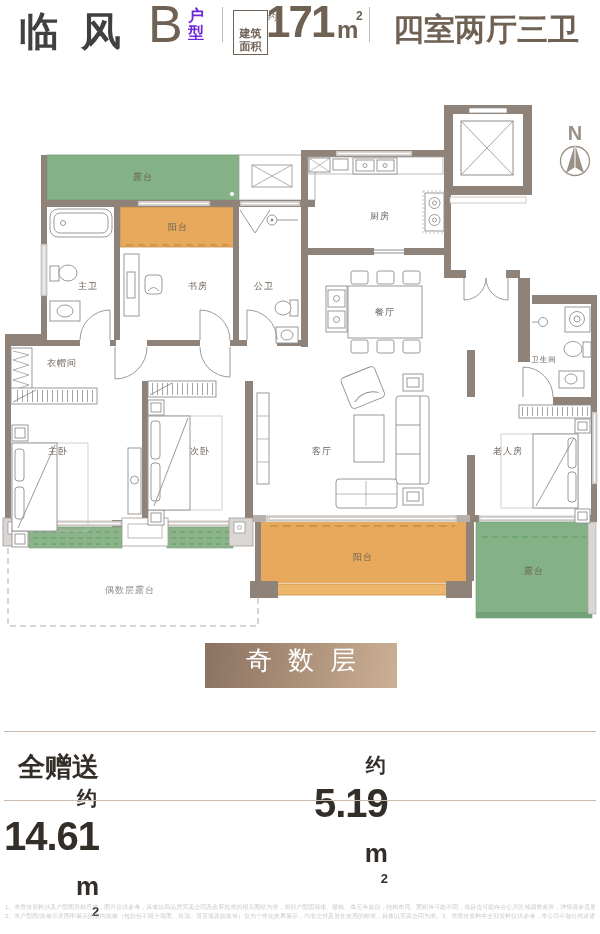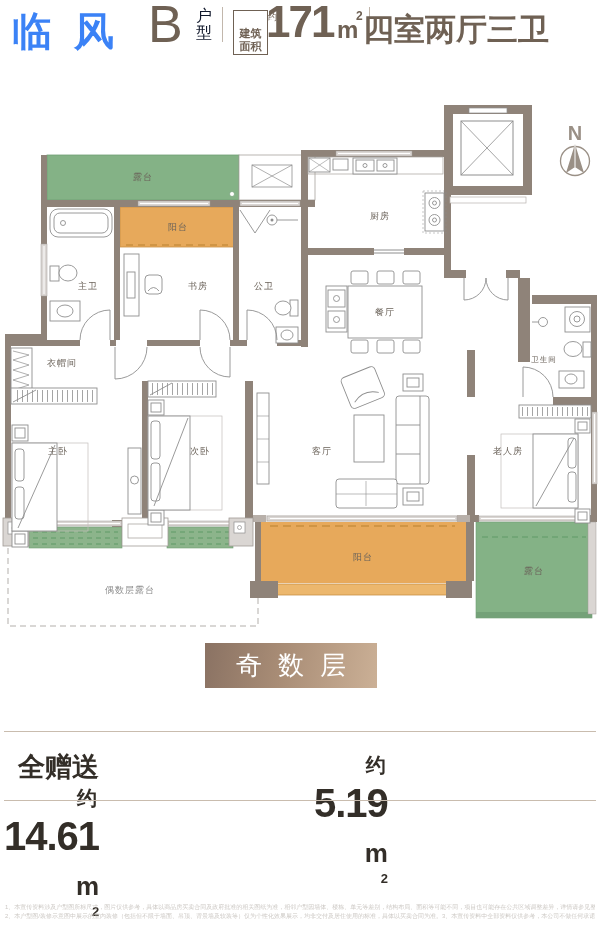--- a/index.html
+++ b/index.html
@@ -1,37 +1,37 @@
 <!DOCTYPE html>
 <html><head>
 <meta charset="utf-8">
 <style>
   html,body{margin:0;padding:0;background:#fff;}
   .page{position:relative;width:600px;height:934px;background:#fff;overflow:hidden;
         font-family:"Liberation Sans",sans-serif;color:#6f6154;}
   
   .hdr{position:absolute;top:0;left:0;width:600px;height:58px;}
-  .t-main{position:absolute;left:12px;top:4px;font-size:40px;font-weight:700;letter-spacing:22px;color:#3b82f6;}
+  .t-main{position:absolute;left:19px;top:4px;font-size:40px;font-weight:700;letter-spacing:22px;color:#404040;}
   .t-b{position:absolute;left:148px;top:-6px;font-size:52px;font-weight:500;color:#6f6154;}
-  .t-type{position:absolute;left:196px;top:7px;width:17px;font-size:16px;line-height:17px;font-weight:400;word-break:break-all;color:#0f172a;}
+  .t-type{position:absolute;left:188px;top:7px;width:17px;font-size:16px;line-height:17px;font-weight:700;word-break:break-all;color:#6d28d9;}
   .vdiv{position:absolute;top:7px;width:1px;height:35px;background:#c2b7ac;}
   .badge{position:absolute;left:233px;top:10px;width:33px;height:27px;border:1.5px solid #6f6154;
          font-size:11px;line-height:13px;font-weight:700;text-align:center;padding-top:16px;box-sizing:content-box;}
   .badge-approx{position:absolute;left:268px;top:11px;font-size:9px;}
   .t-area{position:absolute;left:266px;top:-3px;font-size:44px;font-weight:700;letter-spacing:-2px;}
   .t-unit{position:absolute;left:337px;top:16px;font-size:24px;font-weight:700;}
   .t-sup{position:absolute;left:356px;top:9px;font-size:12px;font-weight:700;}
-  .t-layout{position:absolute;left:363px;top:9px;font-size:31px;font-weight:700;letter-spacing:0px;text-align:right;}
+  .t-layout{position:absolute;left:393px;top:9px;font-size:31px;font-weight:700;letter-spacing:0px;text-align:right;}
   
   .plan{position:absolute;left:0;top:60px;}
   .plan text{font-family:"Liberation Sans",sans-serif;}
   
-  .floor-tag{position:absolute;left:205px;top:643px;width:172px;height:45px;
+  .floor-tag{position:absolute;left:205px;top:643px;width:192px;height:45px;
              background:linear-gradient(100deg,#8a7263 0%,#a98d76 45%,#cbb096 100%);
-             color:#fff;font-size:26px;display:flex;align-items:center;justify-content:center;
+             color:#fff;font-size:26px;display:flex;align-items:flex-start;justify-content:center;
              letter-spacing:16px;text-indent:16px;}
   
   .hr{position:absolute;left:4px;width:592px;height:1px;background:#c9bcae;}
   .legend-group{position:absolute;display:flex;align-items:flex-end;top:748px;height:44px;color:#332e28;flex-direction:column;}
   .sw{width:62px;height:30px;margin-bottom:4px;margin-right:9px;}
   .lg-label{font-size:27px;font-weight:700;line-height:30px;margin-bottom:3px;}
   .lg-approx{font-size:20px;font-weight:700;margin:0 2px 5px 7px;}
   .lg-value{font-size:40px;font-weight:700;letter-spacing:-1px;line-height:38px;margin-bottom:16px;}
   .lg-unit{font-size:26px;font-weight:700;margin-bottom:2px;}
   .lg-sup{font-size:13px;font-weight:700;margin-bottom:18px;}

